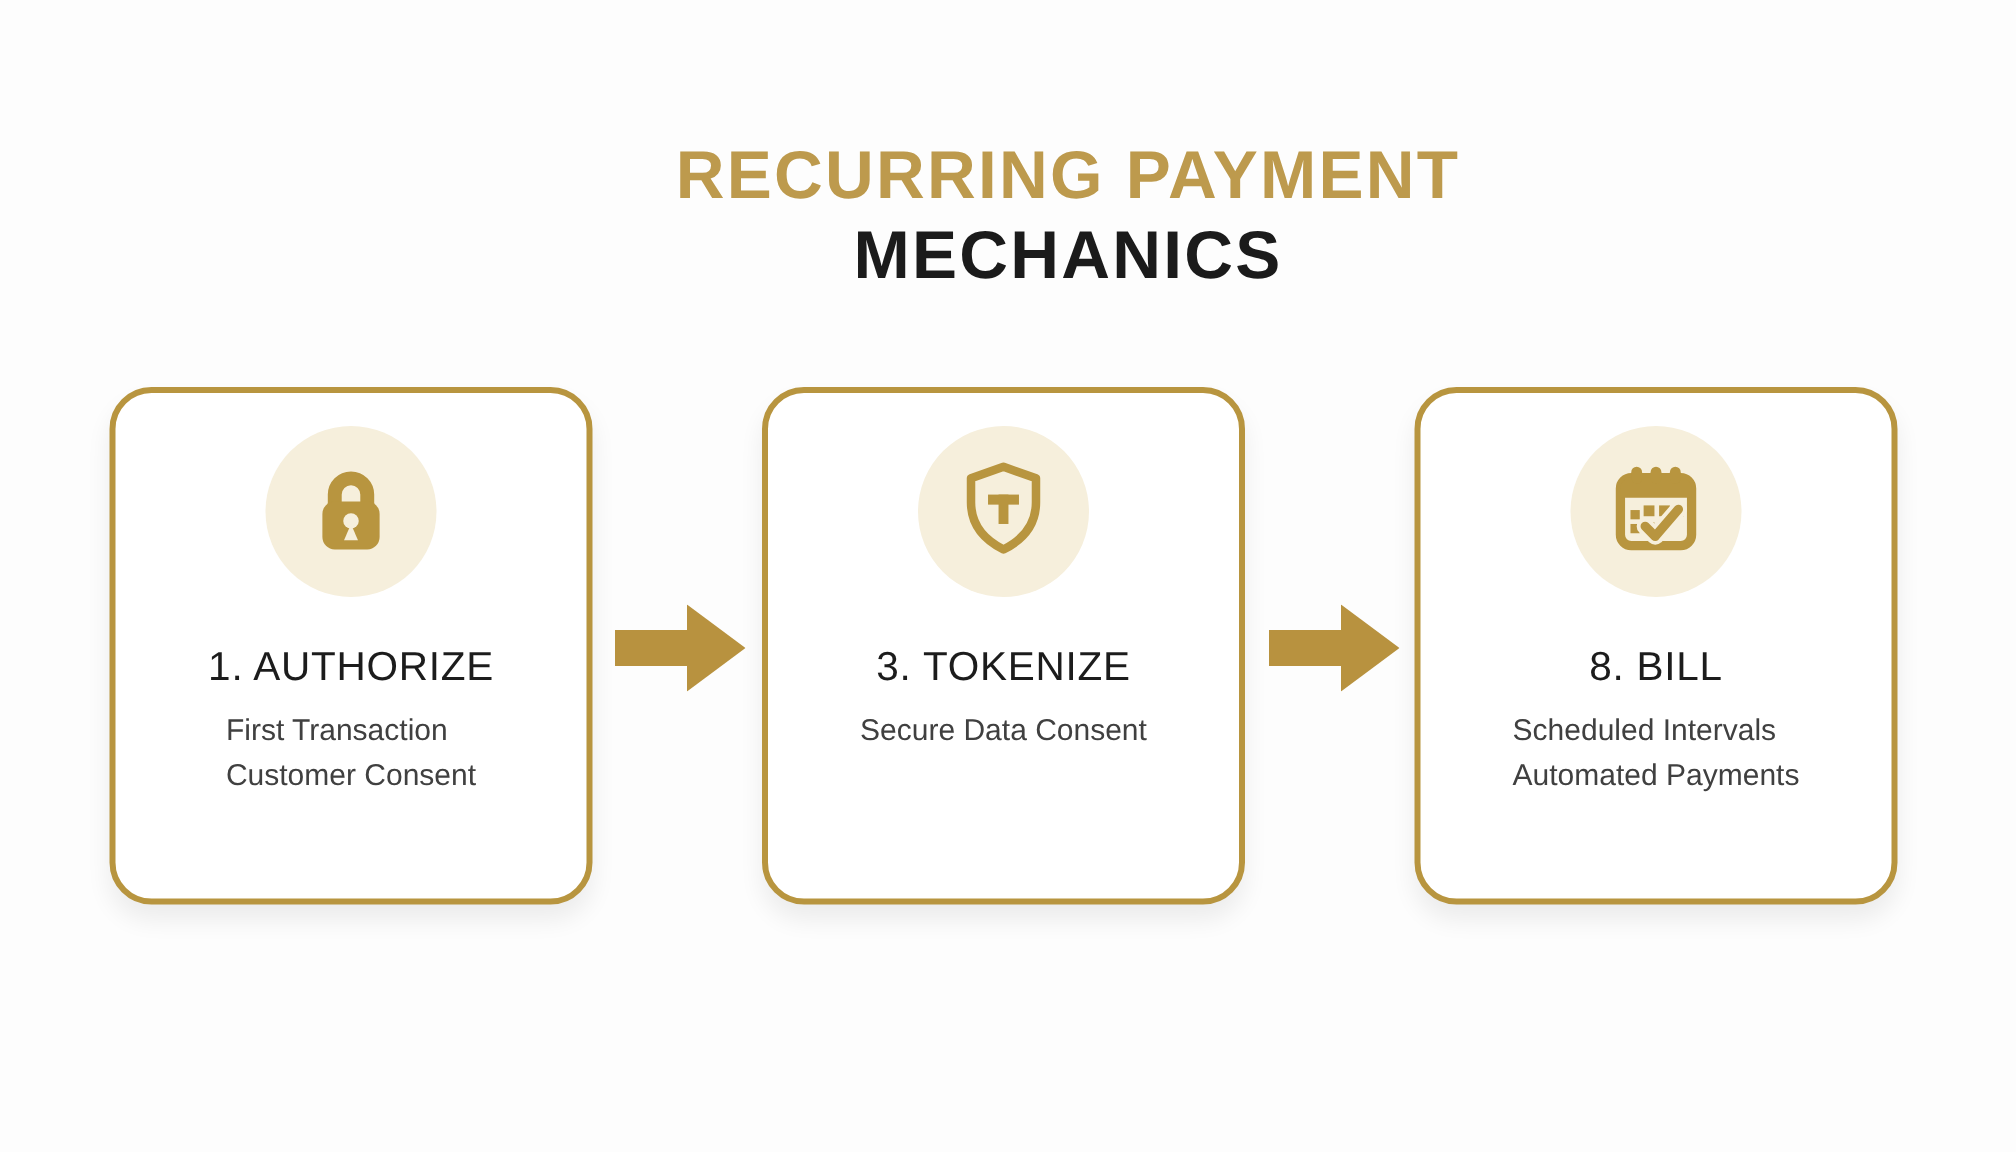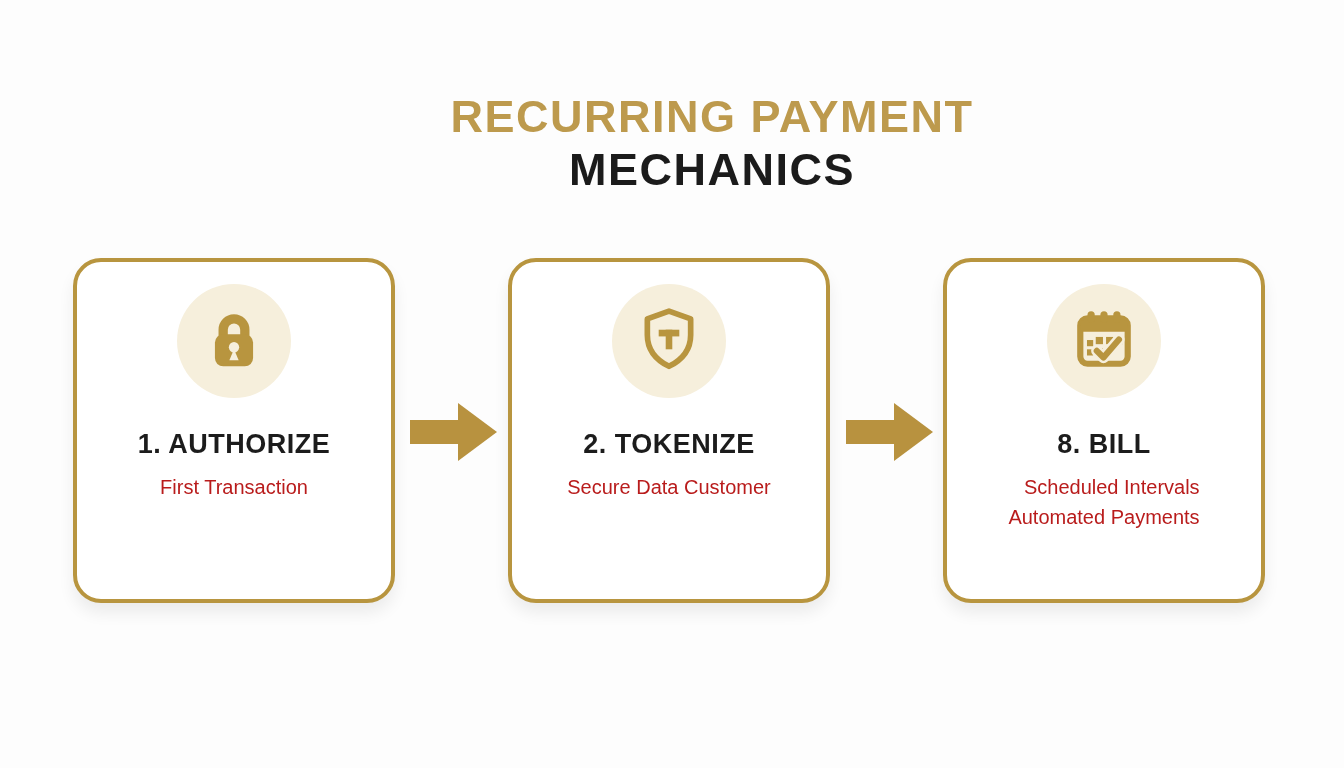--- a/index.html
+++ b/index.html
@@ -37,26 +37,26 @@
   .card-3 { left: 943px; }
 
   .icon-circle {
     width: 114px; height: 114px; border-radius: 50%;
     background: #F6EFDC; margin-top: 22px;
     display: flex; align-items: center; justify-content: center;
     flex: 0 0 auto;
   }
   .step-heading {
     margin-top: 31px;
-    font-size: 27px; font-weight: 700; color: #1C1C1C;
+    font-size: 27px; font-weight: 400; color: #1C1C1C;
     letter-spacing: 0.5px; line-height: 30px;
   }
   .step-lines {
-    margin-top: 13px; text-align: right;
-    font-size: 20px; color: #b91c1c; line-height: 30px;
+    margin-top: 13px; text-align: left;
+    font-size: 20px; color: #404040; line-height: 30px;
   }
 
   
   .flow-arrow { position: absolute; top: 403px; width: 87px; height: 58px; }
   .arrow-1 { left: 410px; }
   .arrow-2 { left: 846px; }
 </style>
 </head>
 <body>
 
@@ -74,43 +74,44 @@
           <path d="M21.5 32 v-9 a10.5 10.5 0 0 1 21 0 v9" fill="none" stroke="#B8953F" stroke-width="9" stroke-linejoin="round"></path>
           <rect x="13.5" y="27.5" width="37" height="31" rx="8" fill="#B8953F"></rect>
           <circle cx="32" cy="40" r="5" fill="#F6EFDC"></circle>
           <path d="M32 42 L27.5 52.5 L36.5 52.5 Z" fill="#F6EFDC"></path>
         </svg>
       </span>
     </div>
     <div class="step-heading">1. AUTHORIZE</div>
     <div class="step-lines">
       <div>First Transaction</div>
+      <div>Customer Consent</div>
     </div>
   </div>
 
   <div class="flow-arrow arrow-1">
     <svg width="87" height="58" viewBox="0 0 87 58" aria-hidden="true">
       <rect x="0" y="17" width="50" height="24" fill="#B8923F"></rect>
       <polygon points="48,0 87,29 48,58" fill="#B8923F"></polygon>
     </svg>
   </div>
 
   <div class="card card-2">
     <div class="icon-circle">
       <span>
         <svg width="66" height="66" viewBox="0 0 64 64" aria-hidden="true">
           <path d="M32 5 L53 12.5 V28 C53 43 44 52.5 32 58.5 C20 52.5 11 43 11 28 V12.5 Z" fill="none" stroke="#B8953F" stroke-width="5.5" stroke-linejoin="round"></path>
           <rect x="22" y="23" width="20" height="6.5" fill="#B8953F"></rect>
           <rect x="28.8" y="23" width="6.4" height="19" fill="#B8953F"></rect>
         </svg>
       </span>
     </div>
-    <div class="step-heading">2. TOKENIZE</div>
+    <div class="step-heading">3. TOKENIZE</div>
     <div class="step-lines">
-      <div>Secure Data Customer</div>
+      <div>Secure Data Consent</div>
     </div>
   </div>
 
   <div class="flow-arrow arrow-2">
     <svg width="87" height="58" viewBox="0 0 87 58" aria-hidden="true">
       <rect x="0" y="17" width="50" height="24" fill="#B8923F"></rect>
       <polygon points="48,0 87,29 48,58" fill="#B8923F"></polygon>
     </svg>
   </div>
 

